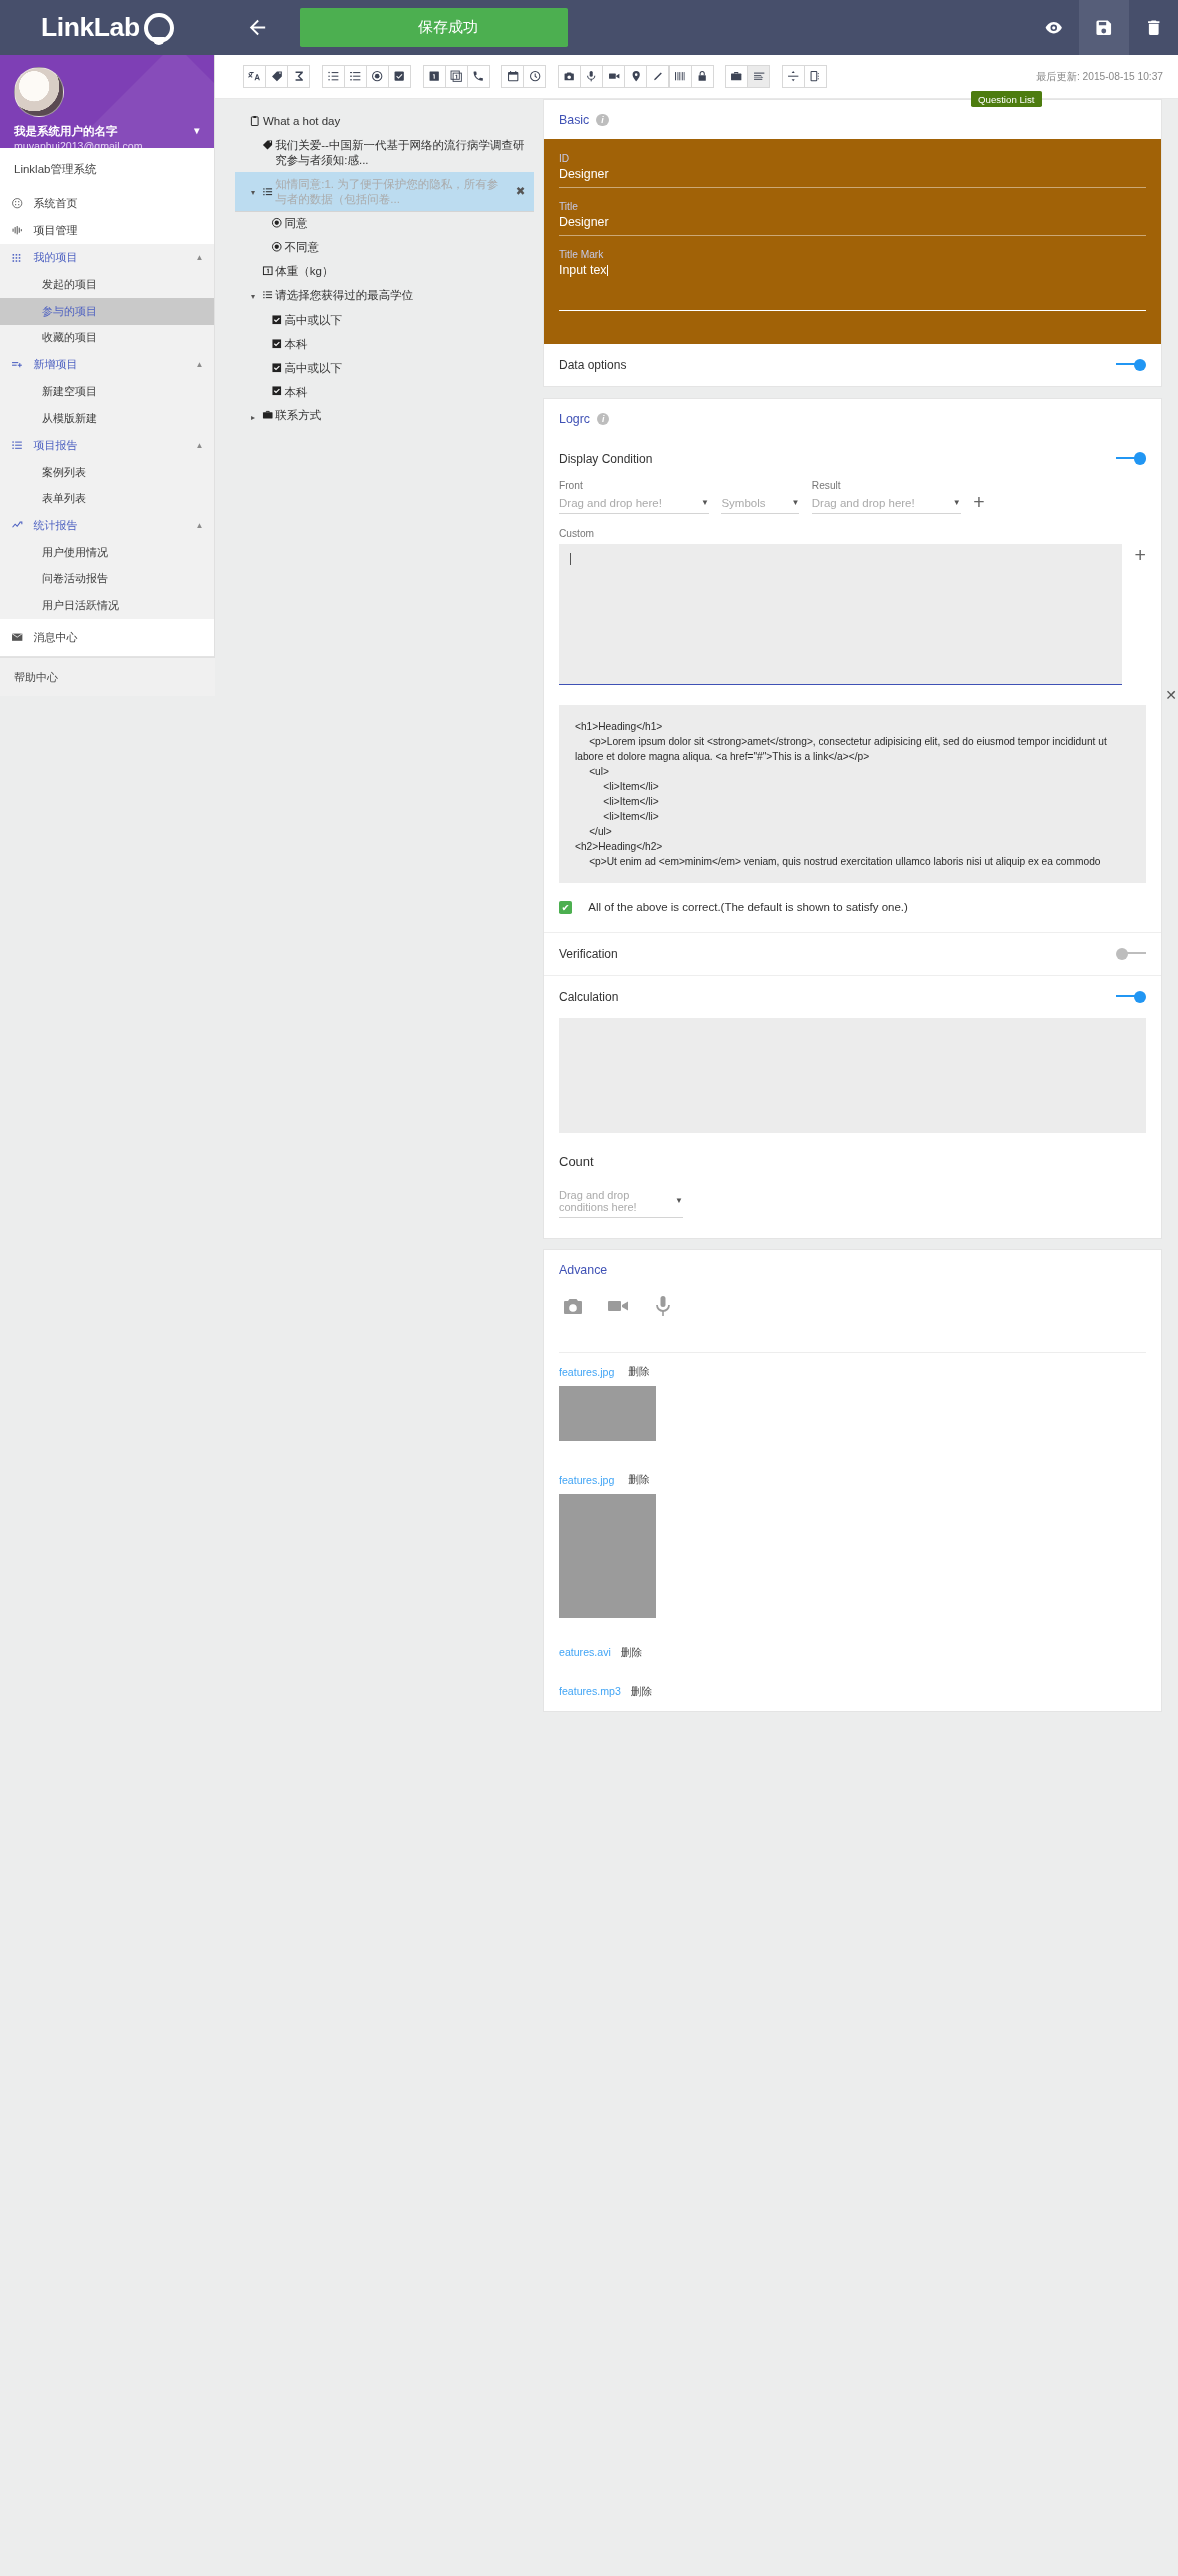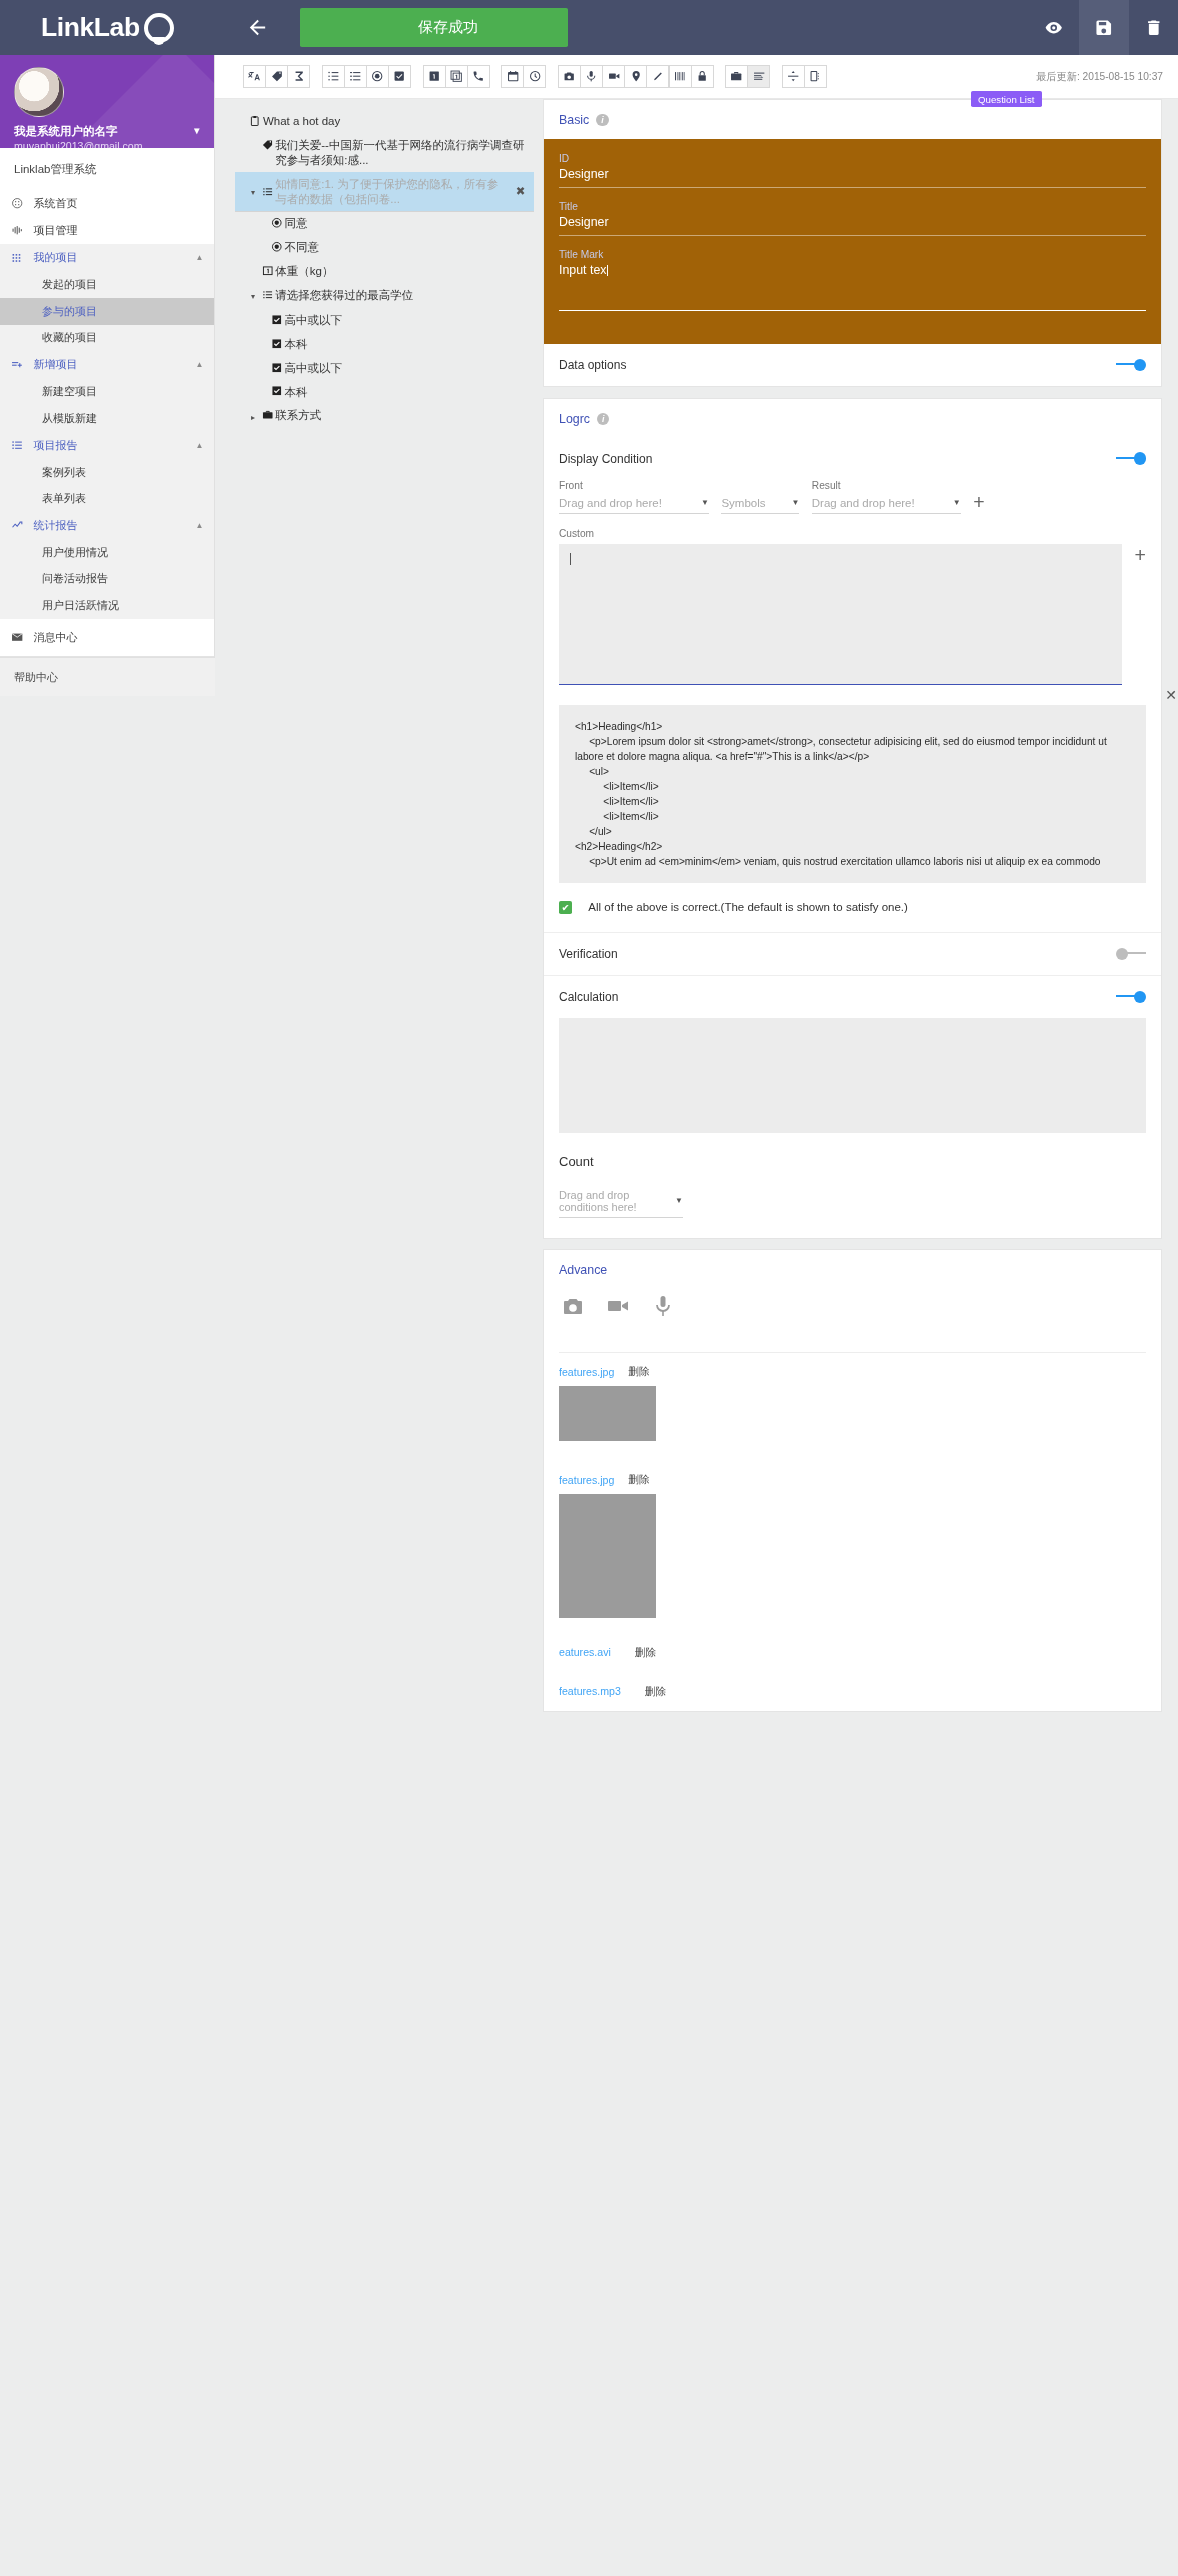--- a/index.html
+++ b/index.html
@@ -59,21 +59,21 @@
       padding:11.5px 0 11.5px 14px; font-size:11px; color:#4a4a4a; }
 
   
   .main { margin-left:215px; width:964px; }
   .toolbar-row { height:44px; background:#fff; display:flex; align-items:center; padding-left:29px; position:relative; border-bottom:0.9px solid #e8e8e8;}
   .tb-group { display:flex; margin-right:12.4px; }
   .tb-btn { width:23px; height:23px; border:0.9px solid #d8d8d8; margin-left:-0.9px; background:#fff;
       display:flex; align-items:center; justify-content:center; cursor:pointer; }
   .tb-btn.on { background:#ebebeb; }
   .tb-btn svg { width:12.4px; height:12.4px; fill:#3d4455; }
-  .tooltip { position:absolute; left:756px; top:36px; background:#8b5cf6; color:#fff;
+  .tooltip { position:absolute; left:756px; top:36px; background:#4d7c0f; color:#fff;
       font-size:9.7px; padding:2.7px 7px; border-radius:1.8px; white-space:nowrap; }
   .updated { position:absolute; right:16px; top:15px; font-size:10.2px; color:#888; }
 
   .work { display:flex; padding:0 0 0 0; }
   
   .tree { width:328px; padding:10.6px 8.8px 0 19.5px; font-size:11.5px; color:#333; }
   .tn { display:flex; align-items:flex-start; padding:4.4px 1.8px; position:relative; line-height:15px; }
   .tn .tw { width:12.4px; flex:0 0 12.4px; text-align:center; color:#555; font-size:8px; padding-top:1.8px;}
   .tn .ti { width:16px; flex:0 0 16px; display:flex; justify-content:center; padding-top:0.9px; }
   .tn .ti svg { width:11.5px; height:11.5px; fill:#222; }
@@ -138,21 +138,21 @@
   .count-sel .cv { font-size:8px; color:#555; margin-left:3.5px;}
 
   .adv-icons { display:flex; gap:21px; padding:5.3px 15px 19.5px 17px; }
   .adv-icons svg { width:24px; height:24px; fill:#9b9b9b; cursor:pointer; }
   .att { padding:0 15px 0 15px; }
   .att-head { display:flex; gap:14px; align-items:center; padding-top:12.4px; }
   .att-name { color:#42a5f5; font-size:10.6px; cursor:pointer; }
   .att-del { color:#444; font-size:10.6px; cursor:pointer; }
   .att-thumb { background:#9b9b9b; margin-top:7px; }
   .att-sep { height:0.9px; background:#ededed; margin-top:14px; }
-  .file-row { display:flex; gap:24px; padding:12.4px 15px; }
+  .file-row { display:flex; gap:10px; padding:12.4px 15px; }
 </style>
 </head>
 <body>
 
 <div class="app">
 
   <div class="topbar">
     <div class="brand">
       <div class="brand-logo">
         <span class="brand-text">LinkLab</span>

